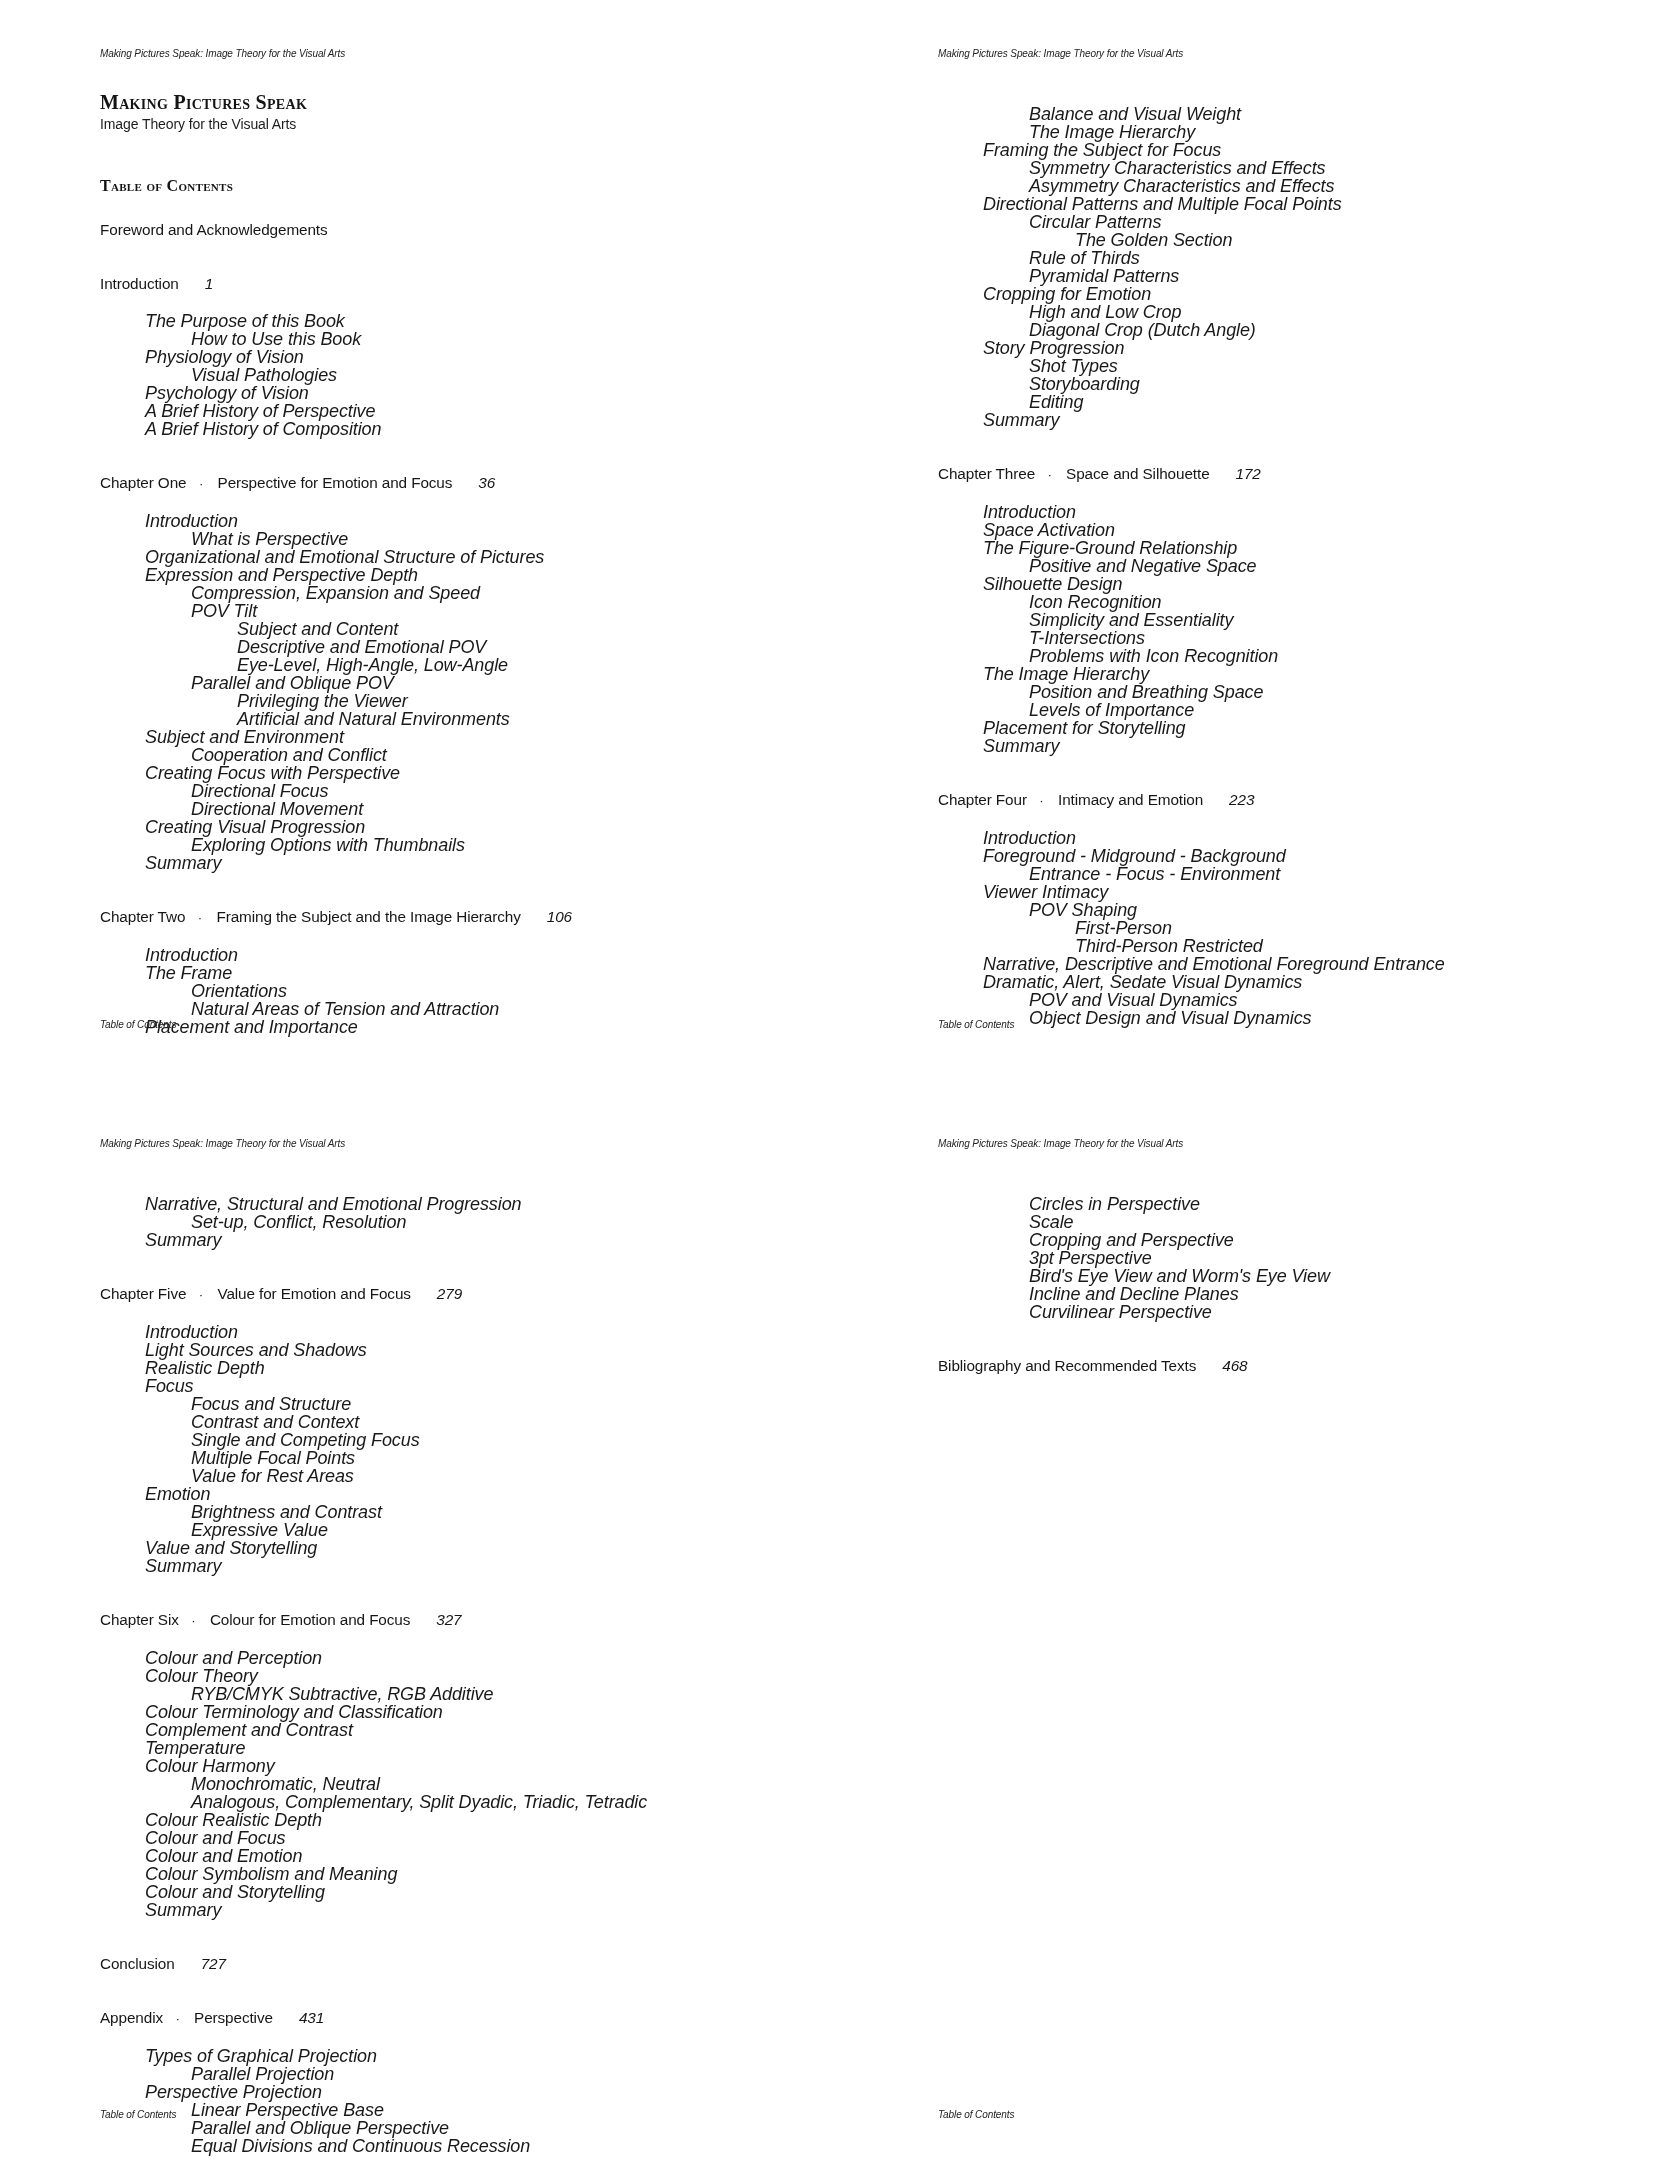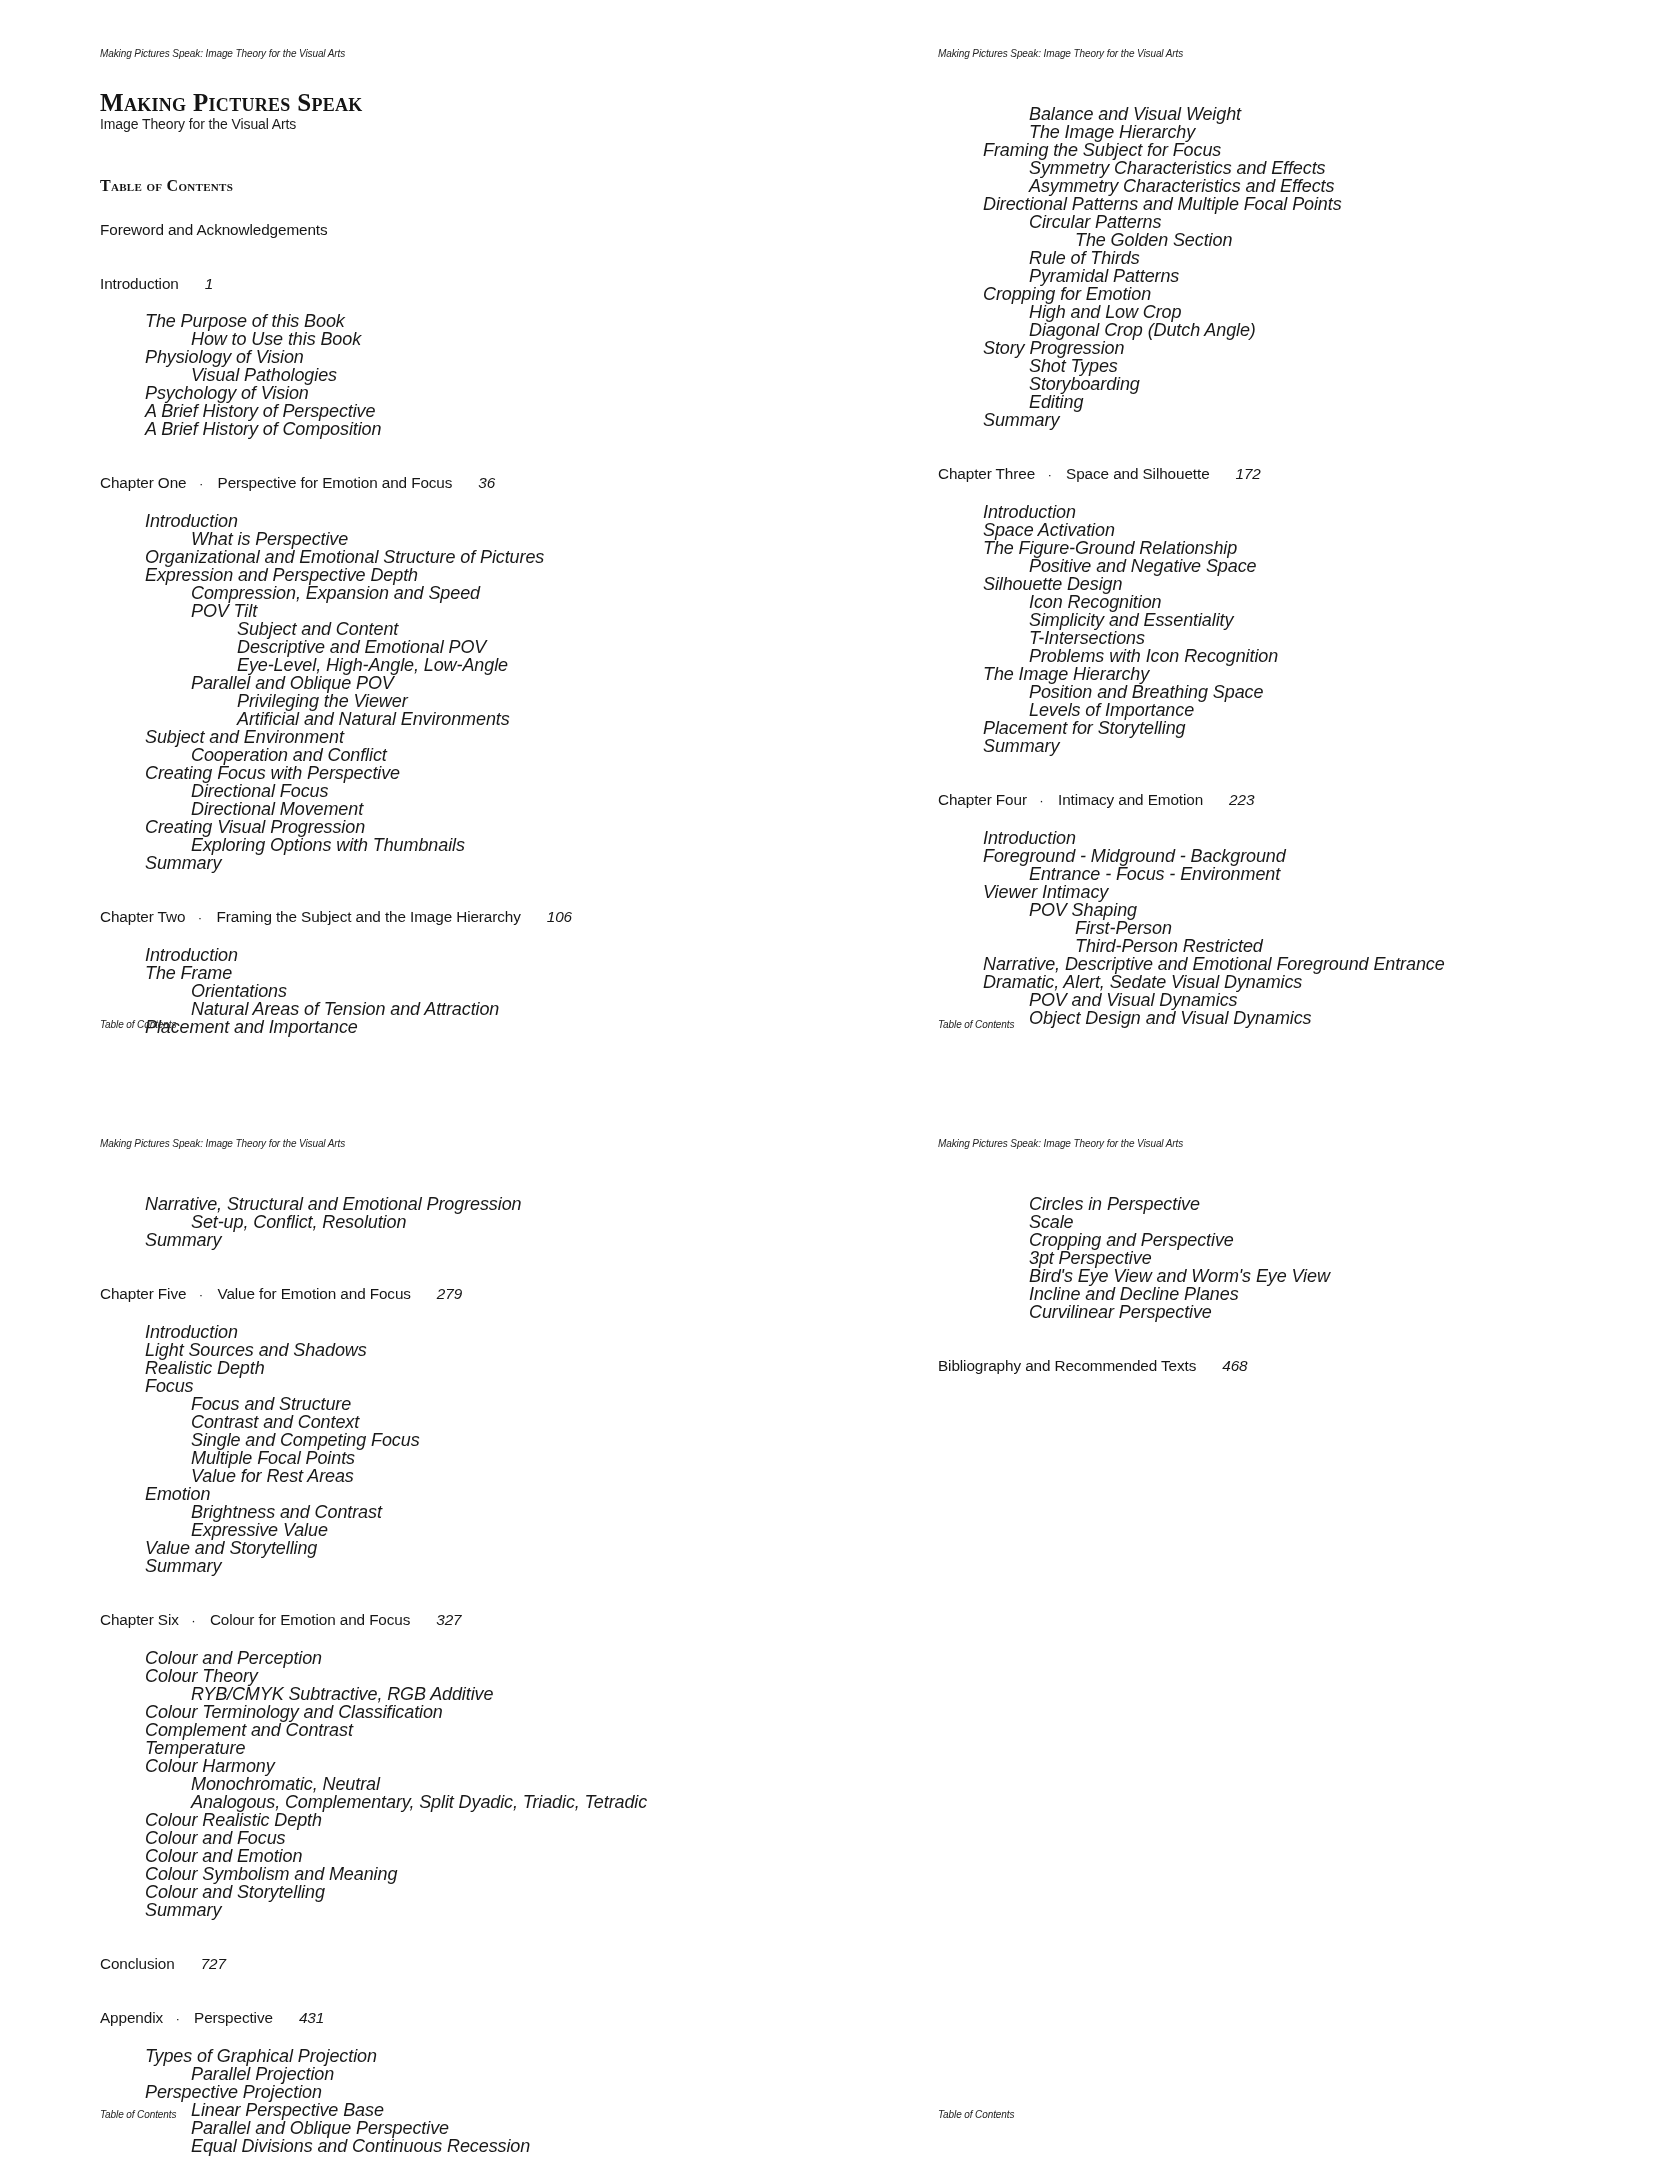--- a/index.html
+++ b/index.html
@@ -19,21 +19,21 @@
     font-size:10px;font-style:italic;color:#222;letter-spacing:-0.1px;
   }
   .running-header{top:48px;}
   .running-footer{top:1019px;}
 
   .content{position:absolute;left:100px;top:105px;width:712px;}
   #page1 .content{top:90px;}
 
   .book-title{
     font-family:"Liberation Serif",serif;font-variant:small-caps;
-    font-weight:700;font-size:25px;line-height:25px;letter-spacing:0.3px;color:#141414;
+    font-weight:700;font-size:20px;line-height:25px;letter-spacing:0.3px;color:#141414;
   }
   .book-subtitle{font-size:14px;line-height:19px;letter-spacing:-0.1px;}
   .toc-head{
     font-family:"Liberation Serif",serif;font-variant:small-caps;
     font-weight:700;font-size:16px;line-height:19px;letter-spacing:0.3px;
     margin-top:42px;color:#141414;
   }
   #page1 .blocks{margin-top:25px;}
 
   .toc-heading-line{

